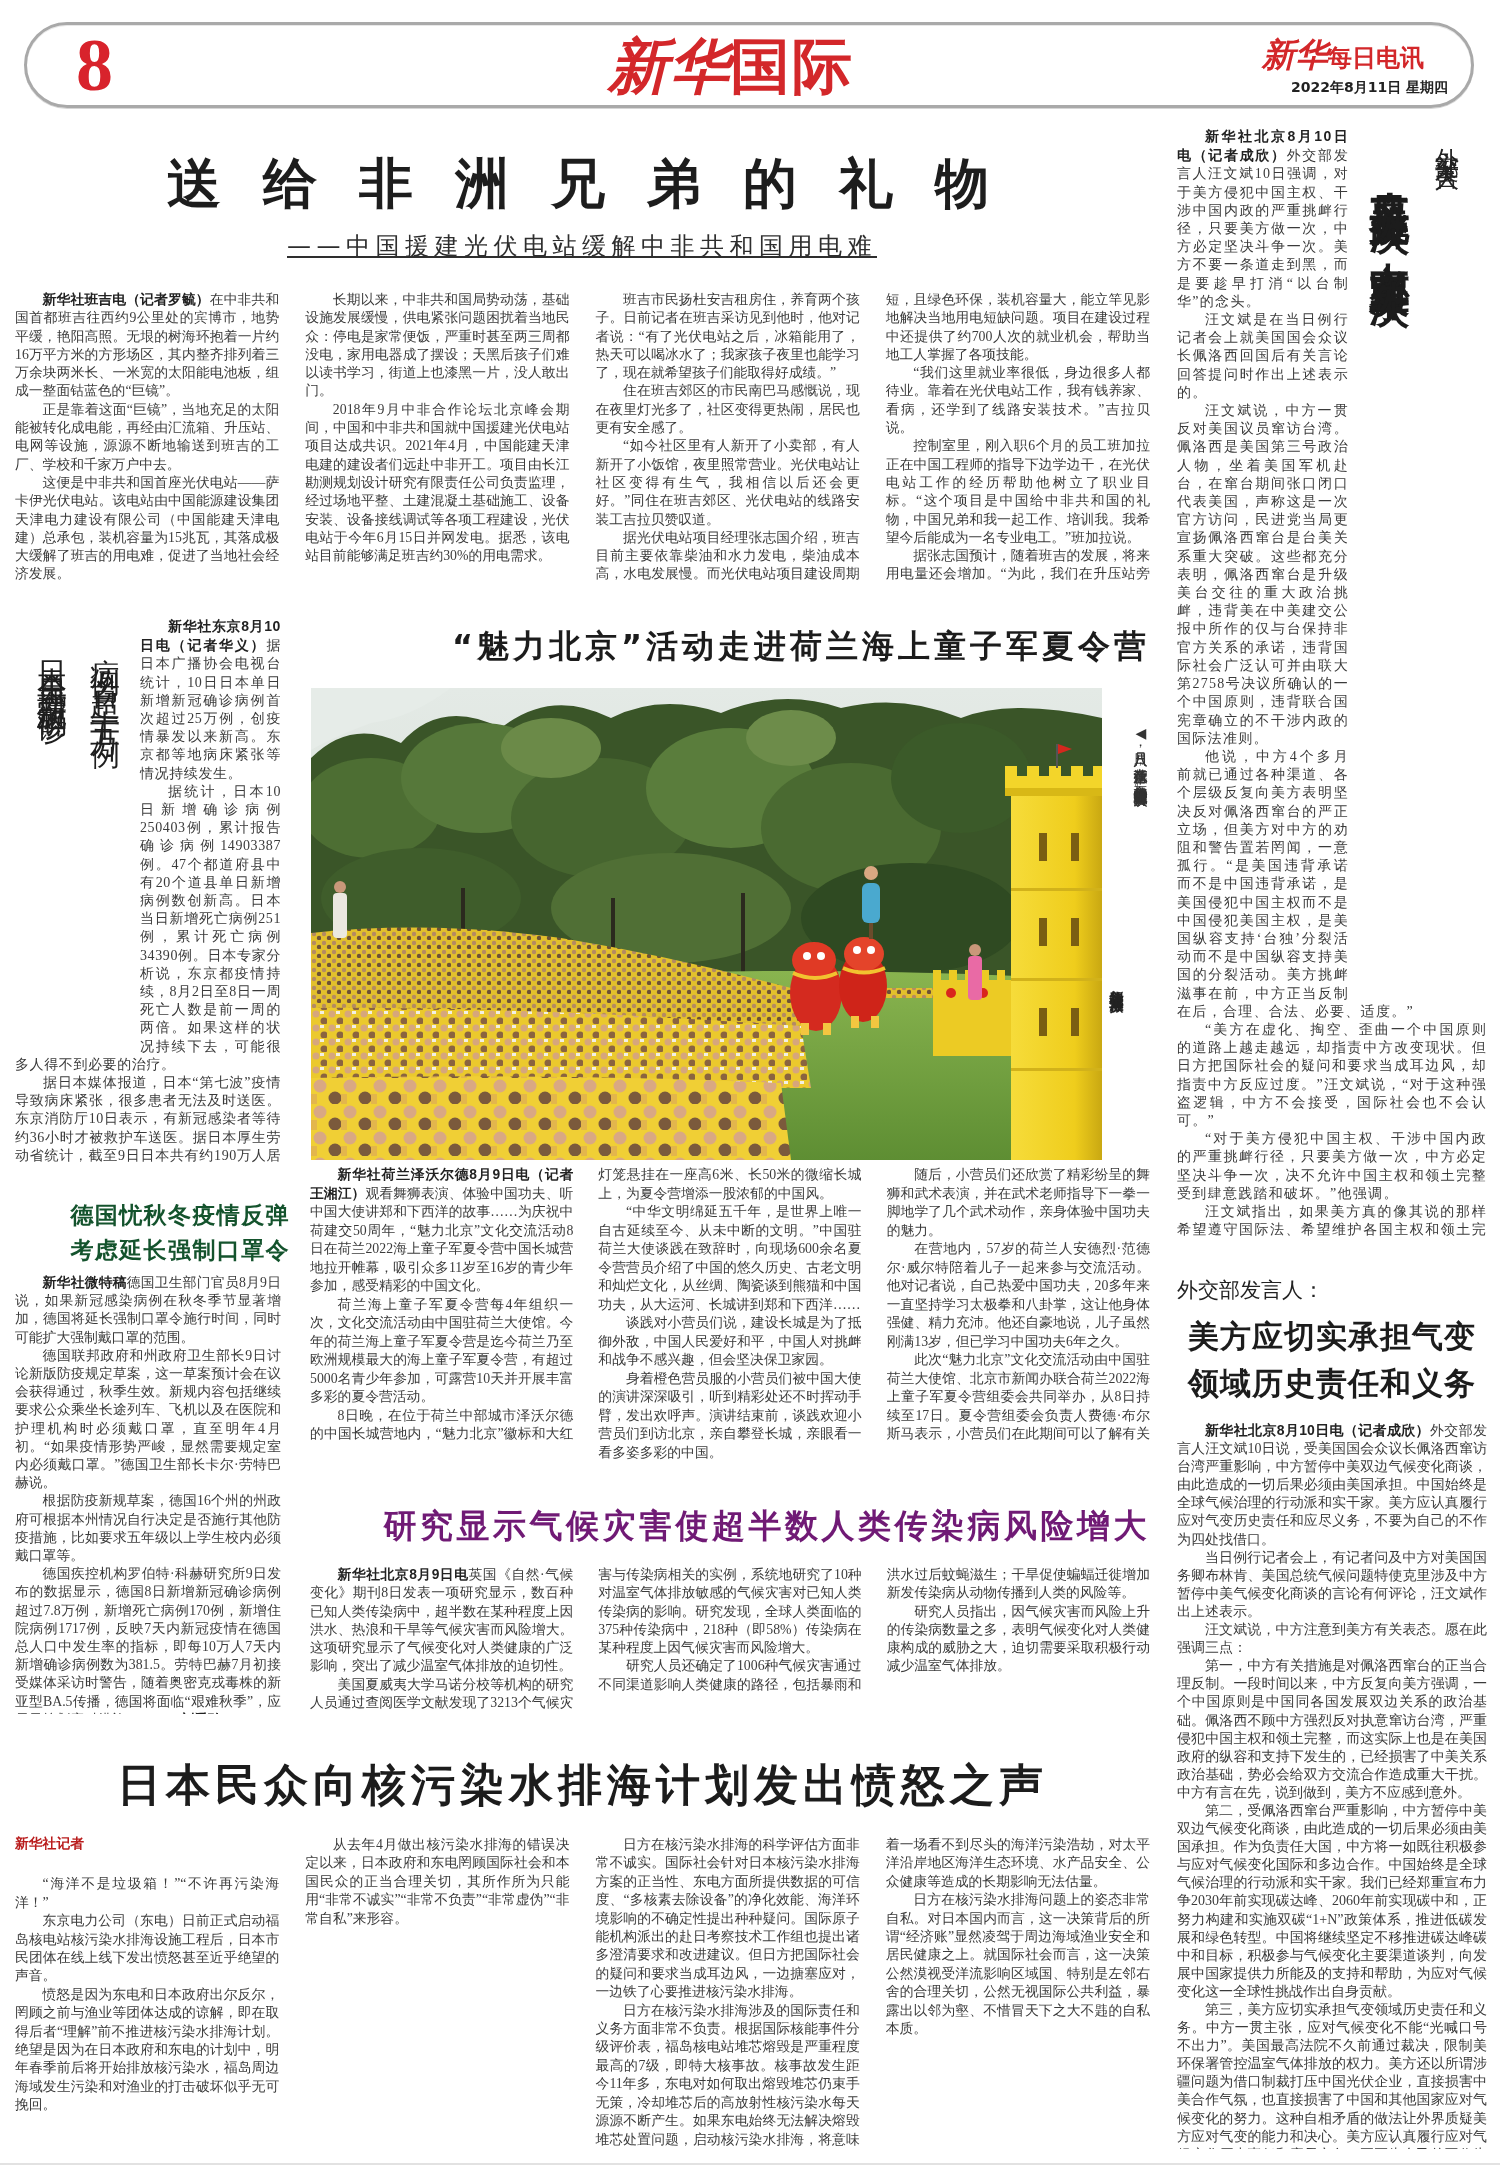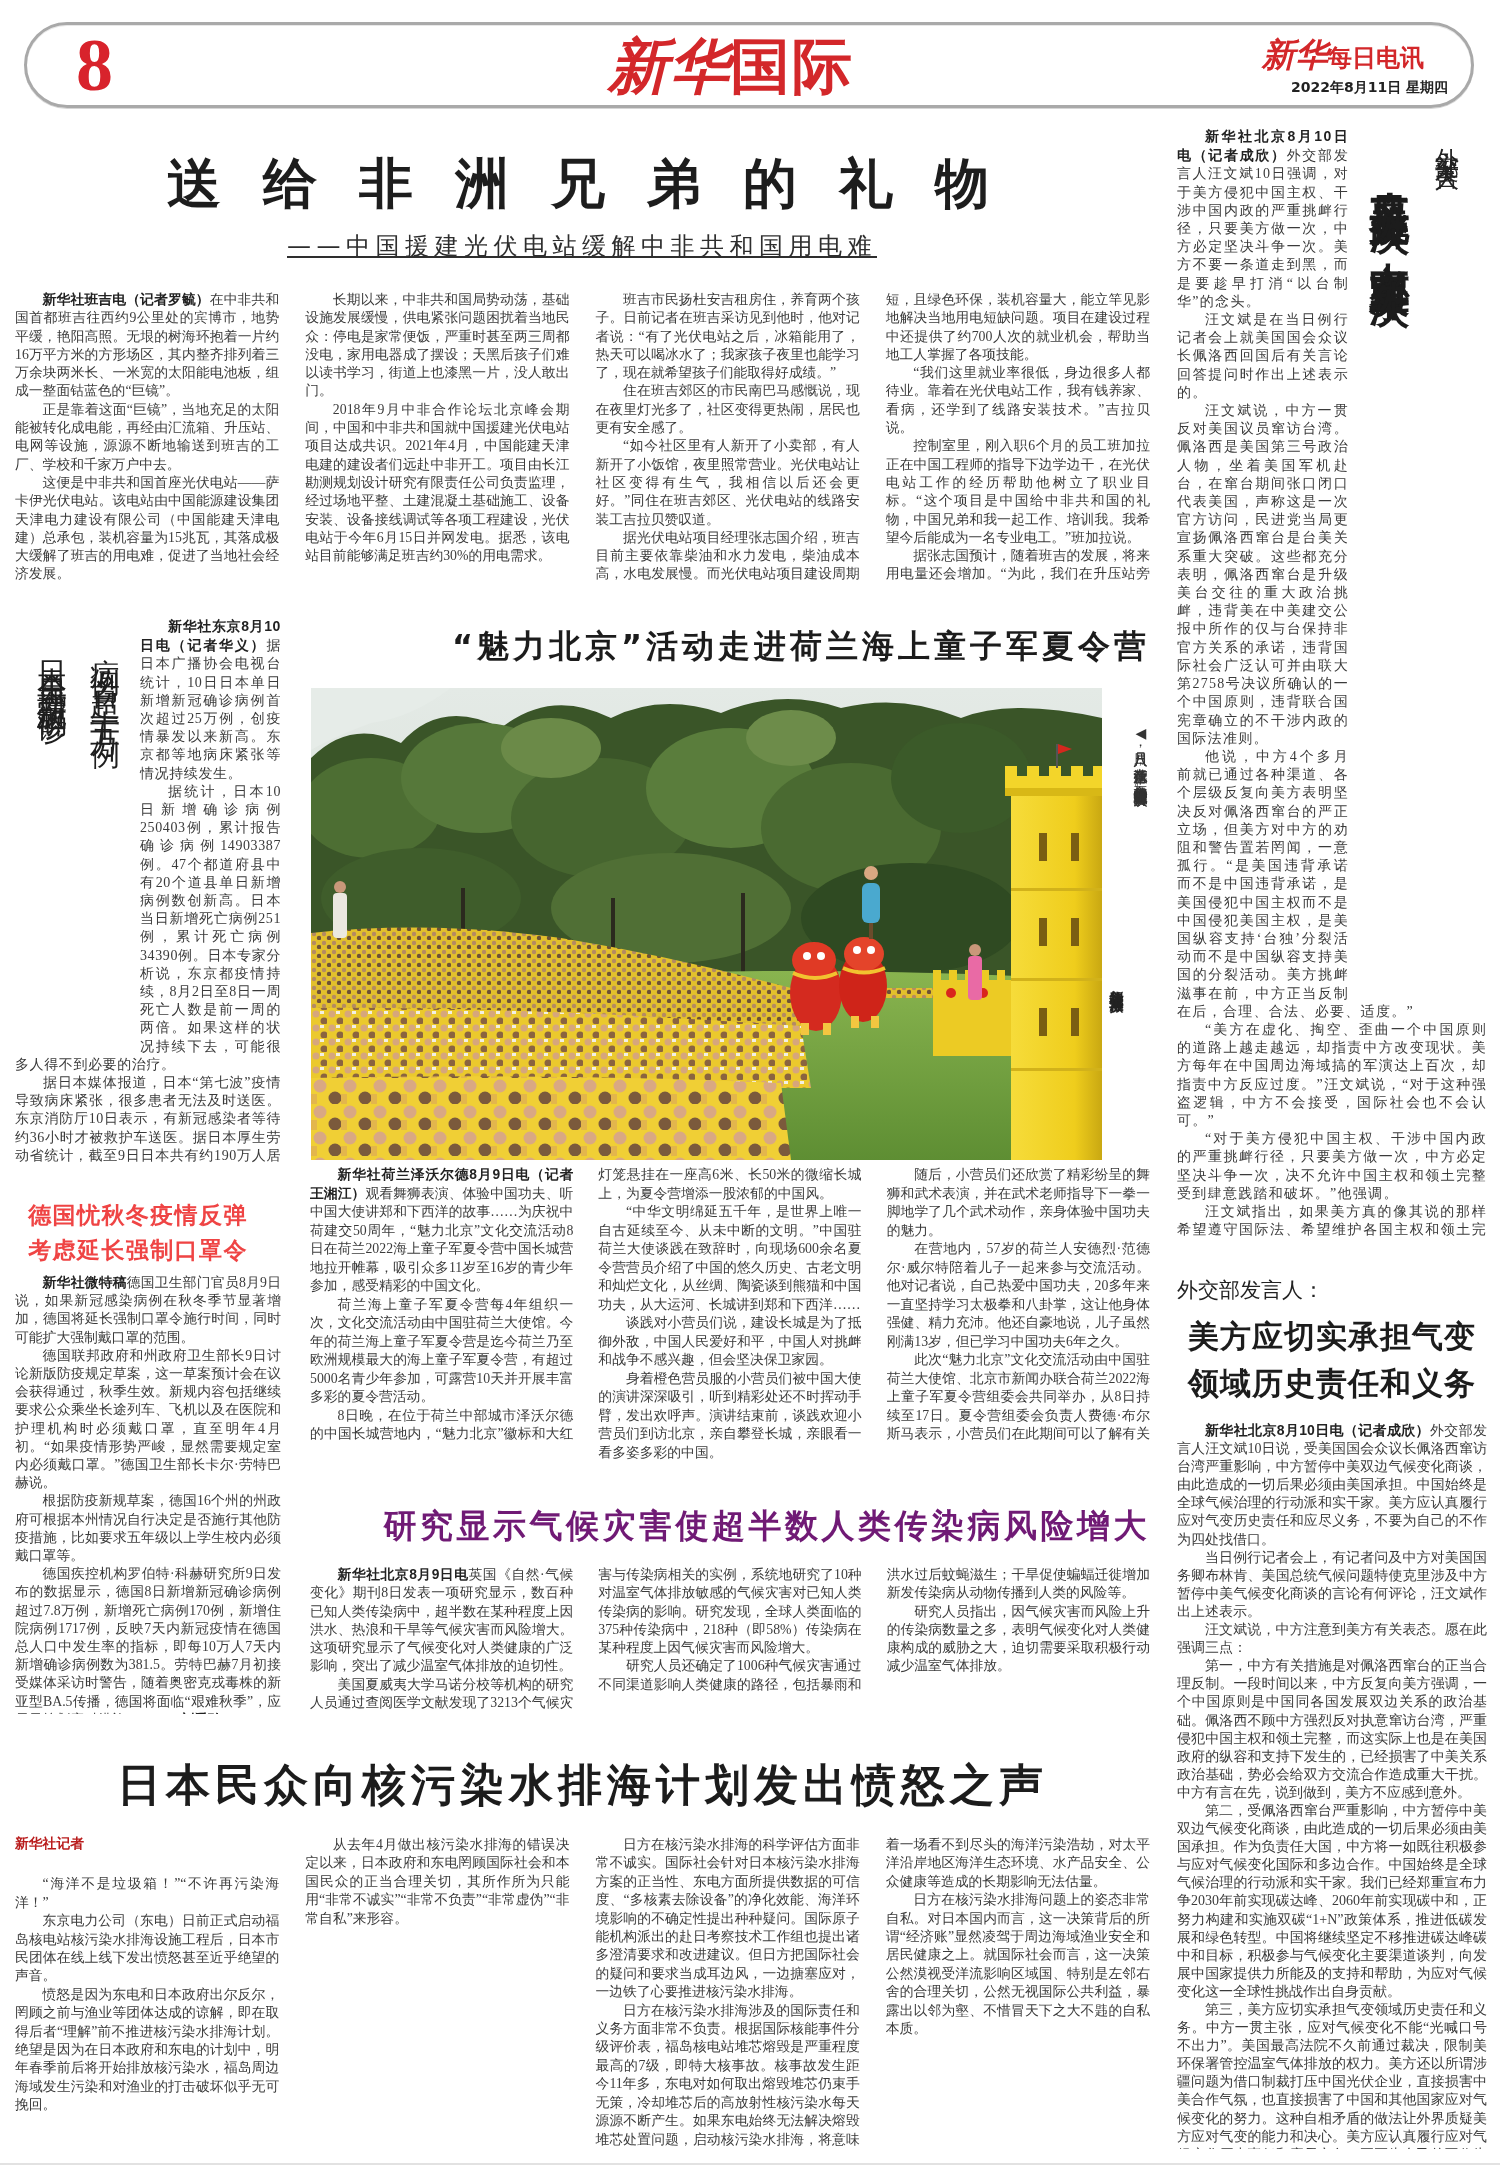--- a/index.html
+++ b/index.html
@@ -40,21 +40,21 @@
 .fmc-title{left:1177px;top:1313px;width:310px;text-align:center;font:bold 31px/47px "DejaVu Serif",serif;letter-spacing:1px;color:#1c1c1c;white-space:nowrap;}
 .fmc-body{left:1177px;top:1421px;width:310px;height:728px;overflow:hidden;font-size:14px;line-height:18.1px;}
 
 
 .jp{left:15px;top:617px;width:266px;height:548px;overflow:hidden;font-size:14px;line-height:18.2px;letter-spacing:0.6px;}
 .jp-side{float:left;width:125px;height:421px;position:relative;}
 .jp-t1{position:absolute;left:20px;top:20px;writing-mode:vertical-rl;font:30px/34px "DejaVu Sans",sans-serif;letter-spacing:6px;color:#1e1e1e;white-space:nowrap;}
 .jp-t2{position:absolute;left:73px;top:18px;writing-mode:vertical-rl;font:30px/34px "DejaVu Sans",sans-serif;letter-spacing:10.3px;color:#1e1e1e;white-space:nowrap;}
 
 
-.de-title{left:5px;top:1197px;width:266px;text-align:center;font:bold 23px/35px "DejaVu Serif",serif;letter-spacing:1.4px;color:#ef4444;white-space:nowrap;}
+.de-title{left:24px;top:1197px;width:266px;text-align:right;font:bold 23px/35px "DejaVu Serif",serif;letter-spacing:1.4px;color:#14532d;white-space:nowrap;}
 .de-body{left:15px;top:1274px;width:266px;height:440px;overflow:hidden;font-size:13.8px;line-height:18.2px;}
 .author{margin-left:2em;}
 
 
 .camp-title{left:310px;top:624px;width:840px;text-align:right;font:bold 32px/44px "DejaVu Sans",sans-serif;letter-spacing:4px;color:#1c1c1c;white-space:nowrap;}
 .photo{left:311px;top:688px;width:791px;height:472px;overflow:hidden;background:#4a6a31;}
 .caption{left:1103px;top:697px;width:50px;height:446px;writing-mode:vertical-rl;font:14px/25px "Liberation Serif","DejaVu Serif",serif;letter-spacing:0.35px;text-indent:2em;color:#333;}
 .credit{left:1105px;top:978px;width:24px;writing-mode:vertical-rl;font:bold 14px/24px "DejaVu Sans",sans-serif;letter-spacing:1.2px;color:#222;white-space:nowrap;}
 .camp-body{left:310px;top:1166px;width:840px;height:297px;column-count:3;column-gap:25px;font-size:13.8px;line-height:18.5px;}
 
@@ -102,21 +102,21 @@
 
 <div class="abs fmt txt">
   <div class="fmt-side">
     <div class="fmt-title">只要美方挑衅一次，中方必定坚决斗争一次</div>
     <div class="fmt-kicker">外交部发言人：</div>
   </div>
   <p><span class="dl">新华社北京8月10日电（记者成欣）</span><span>外交部发言人汪文斌10日强调，对于美方侵犯中国主权、干涉中国内政的严重挑衅行径，只要美方做一次，中方必定坚决斗争一次。美方不要一条道走到黑，而是要趁早打消“以台制华”的念头。</span></p>
   <p>汪文斌是在当日例行记者会上就美国国会众议长佩洛西回国后有关言论回答提问时作出上述表示的。</p>
   <p>汪文斌说，中方一贯反对美国议员窜访台湾。佩洛西是美国第三号政治人物，坐着美国军机赴台，在窜台期间张口闭口代表美国，声称这是一次官方访问，民进党当局更宣扬佩洛西窜台是台美关系重大突破。这些都充分表明，佩洛西窜台是升级美台交往的重大政治挑衅，违背美在中美建交公报中所作的仅与台保持非官方关系的承诺，违背国际社会广泛认可并由联大第2758号决议所确认的一个中国原则，违背联合国宪章确立的不干涉内政的国际法准则。</p>
   <p>他说，中方4个多月前就已通过各种渠道、各个层级反复向美方表明坚决反对佩洛西窜台的严正立场，但美方对中方的劝阻和警告置若罔闻，一意孤行。“是美国违背承诺而不是中国违背承诺，是美国侵犯中国主权而不是中国侵犯美国主权，是美国纵容支持‘台独’分裂活动而不是中国纵容支持美国的分裂活动。美方挑衅滋事在前，中方正当反制在后，合理、合法、必要、适度。”</p>
-  <p>“美方在虚化、掏空、歪曲一个中国原则的道路上越走越远，却指责中方改变现状。美方每年在中国周边海域搞的军演达上百次，却指责中方反应过度。”汪文斌说，“对于这种强盗逻辑，中方不会接受，国际社会也不会认可。”</p>
+  <p>“美方在虚化、掏空、歪曲一个中国原则的道路上越走越远，却指责中方改变现状。但日方把国际社会的疑问和要求当成耳边风，却指责中方反应过度。”汪文斌说，“对于这种强盗逻辑，中方不会接受，国际社会也不会认可。”</p>
   <p>“对于美方侵犯中国主权、干涉中国内政的严重挑衅行径，只要美方做一次，中方必定坚决斗争一次，决不允许中国主权和领土完整受到肆意践踏和破坏。”他强调。</p>
   <p>汪文斌指出，如果美方真的像其说的那样希望遵守国际法、希望维护各国主权和领土完整，就应当老老实实回到一个中国原则和中美三个联合公报上来，不要轻举妄动，不要一条道走到黑，而是要趁早打消“以台制华”的念头，为中美关系稳定发展、为台海和平稳定多做正事、实事。</p>
 </div>
 
 <div class="abs fmc-kicker">外交部发言人：</div>
 <div class="abs fmc-title">
   <div>美方应切实承担气变</div>
   <div>领域历史责任和义务</div>
 </div>
 <div class="abs fmc-body txt">

